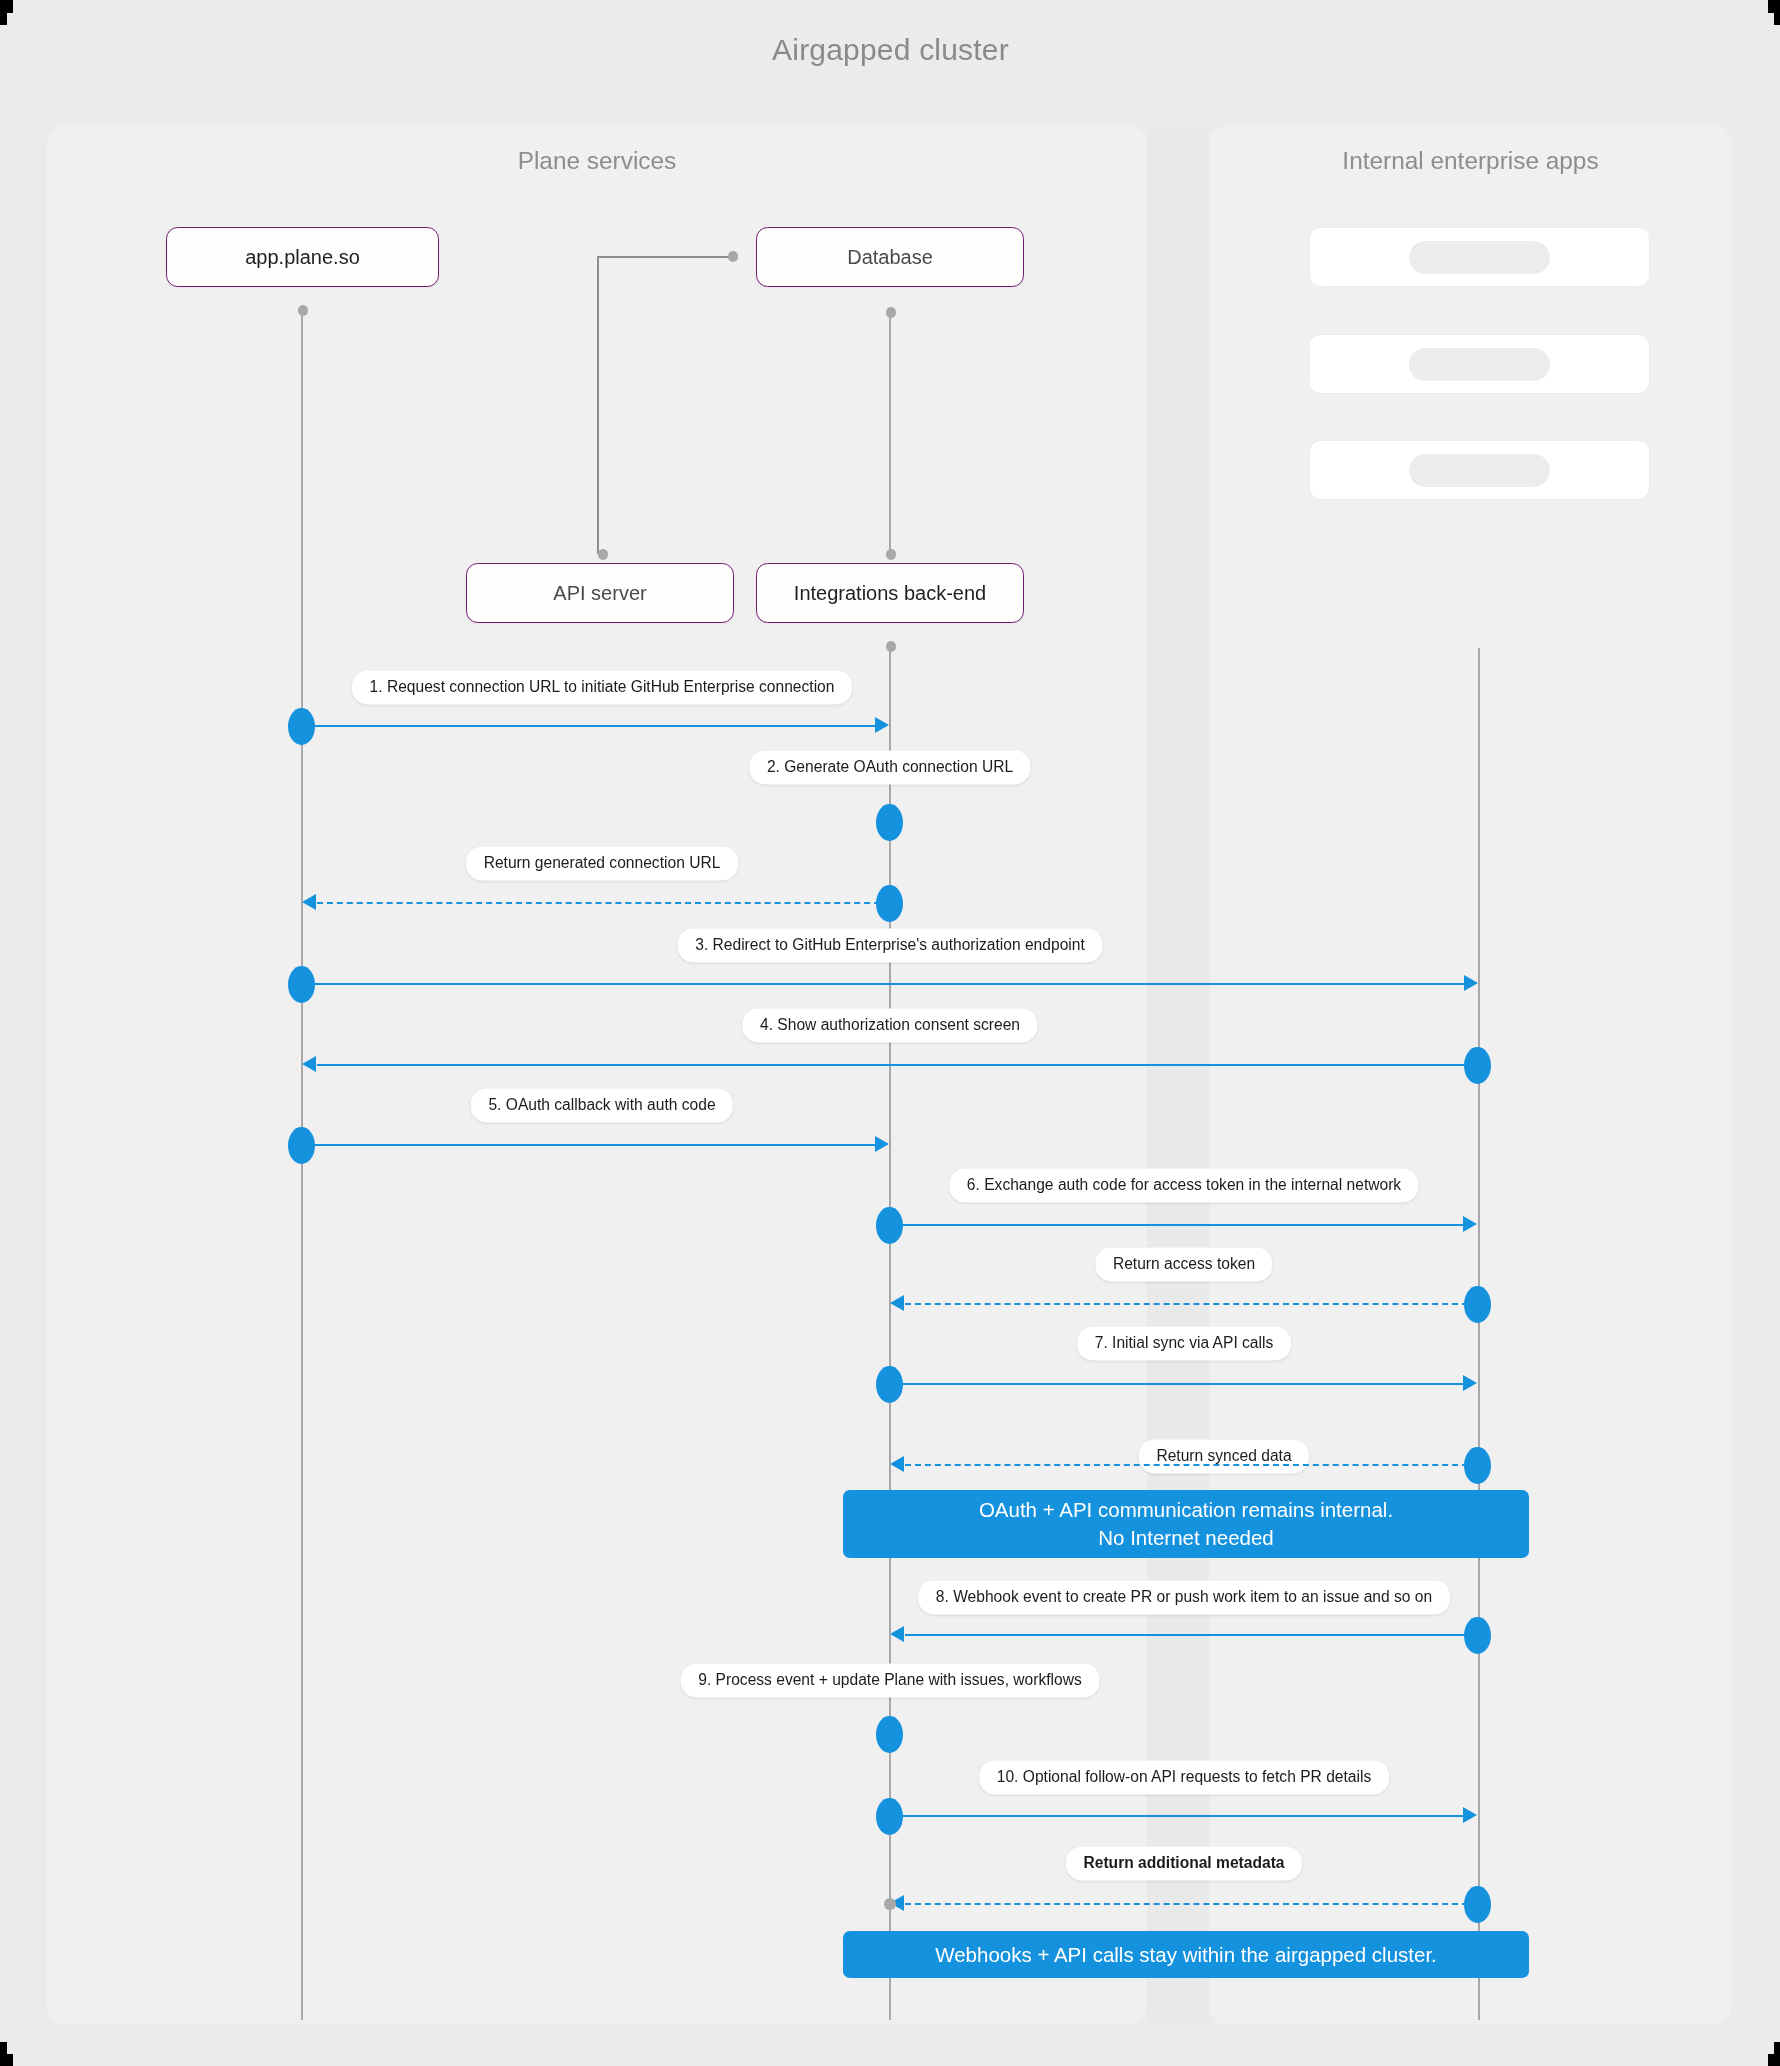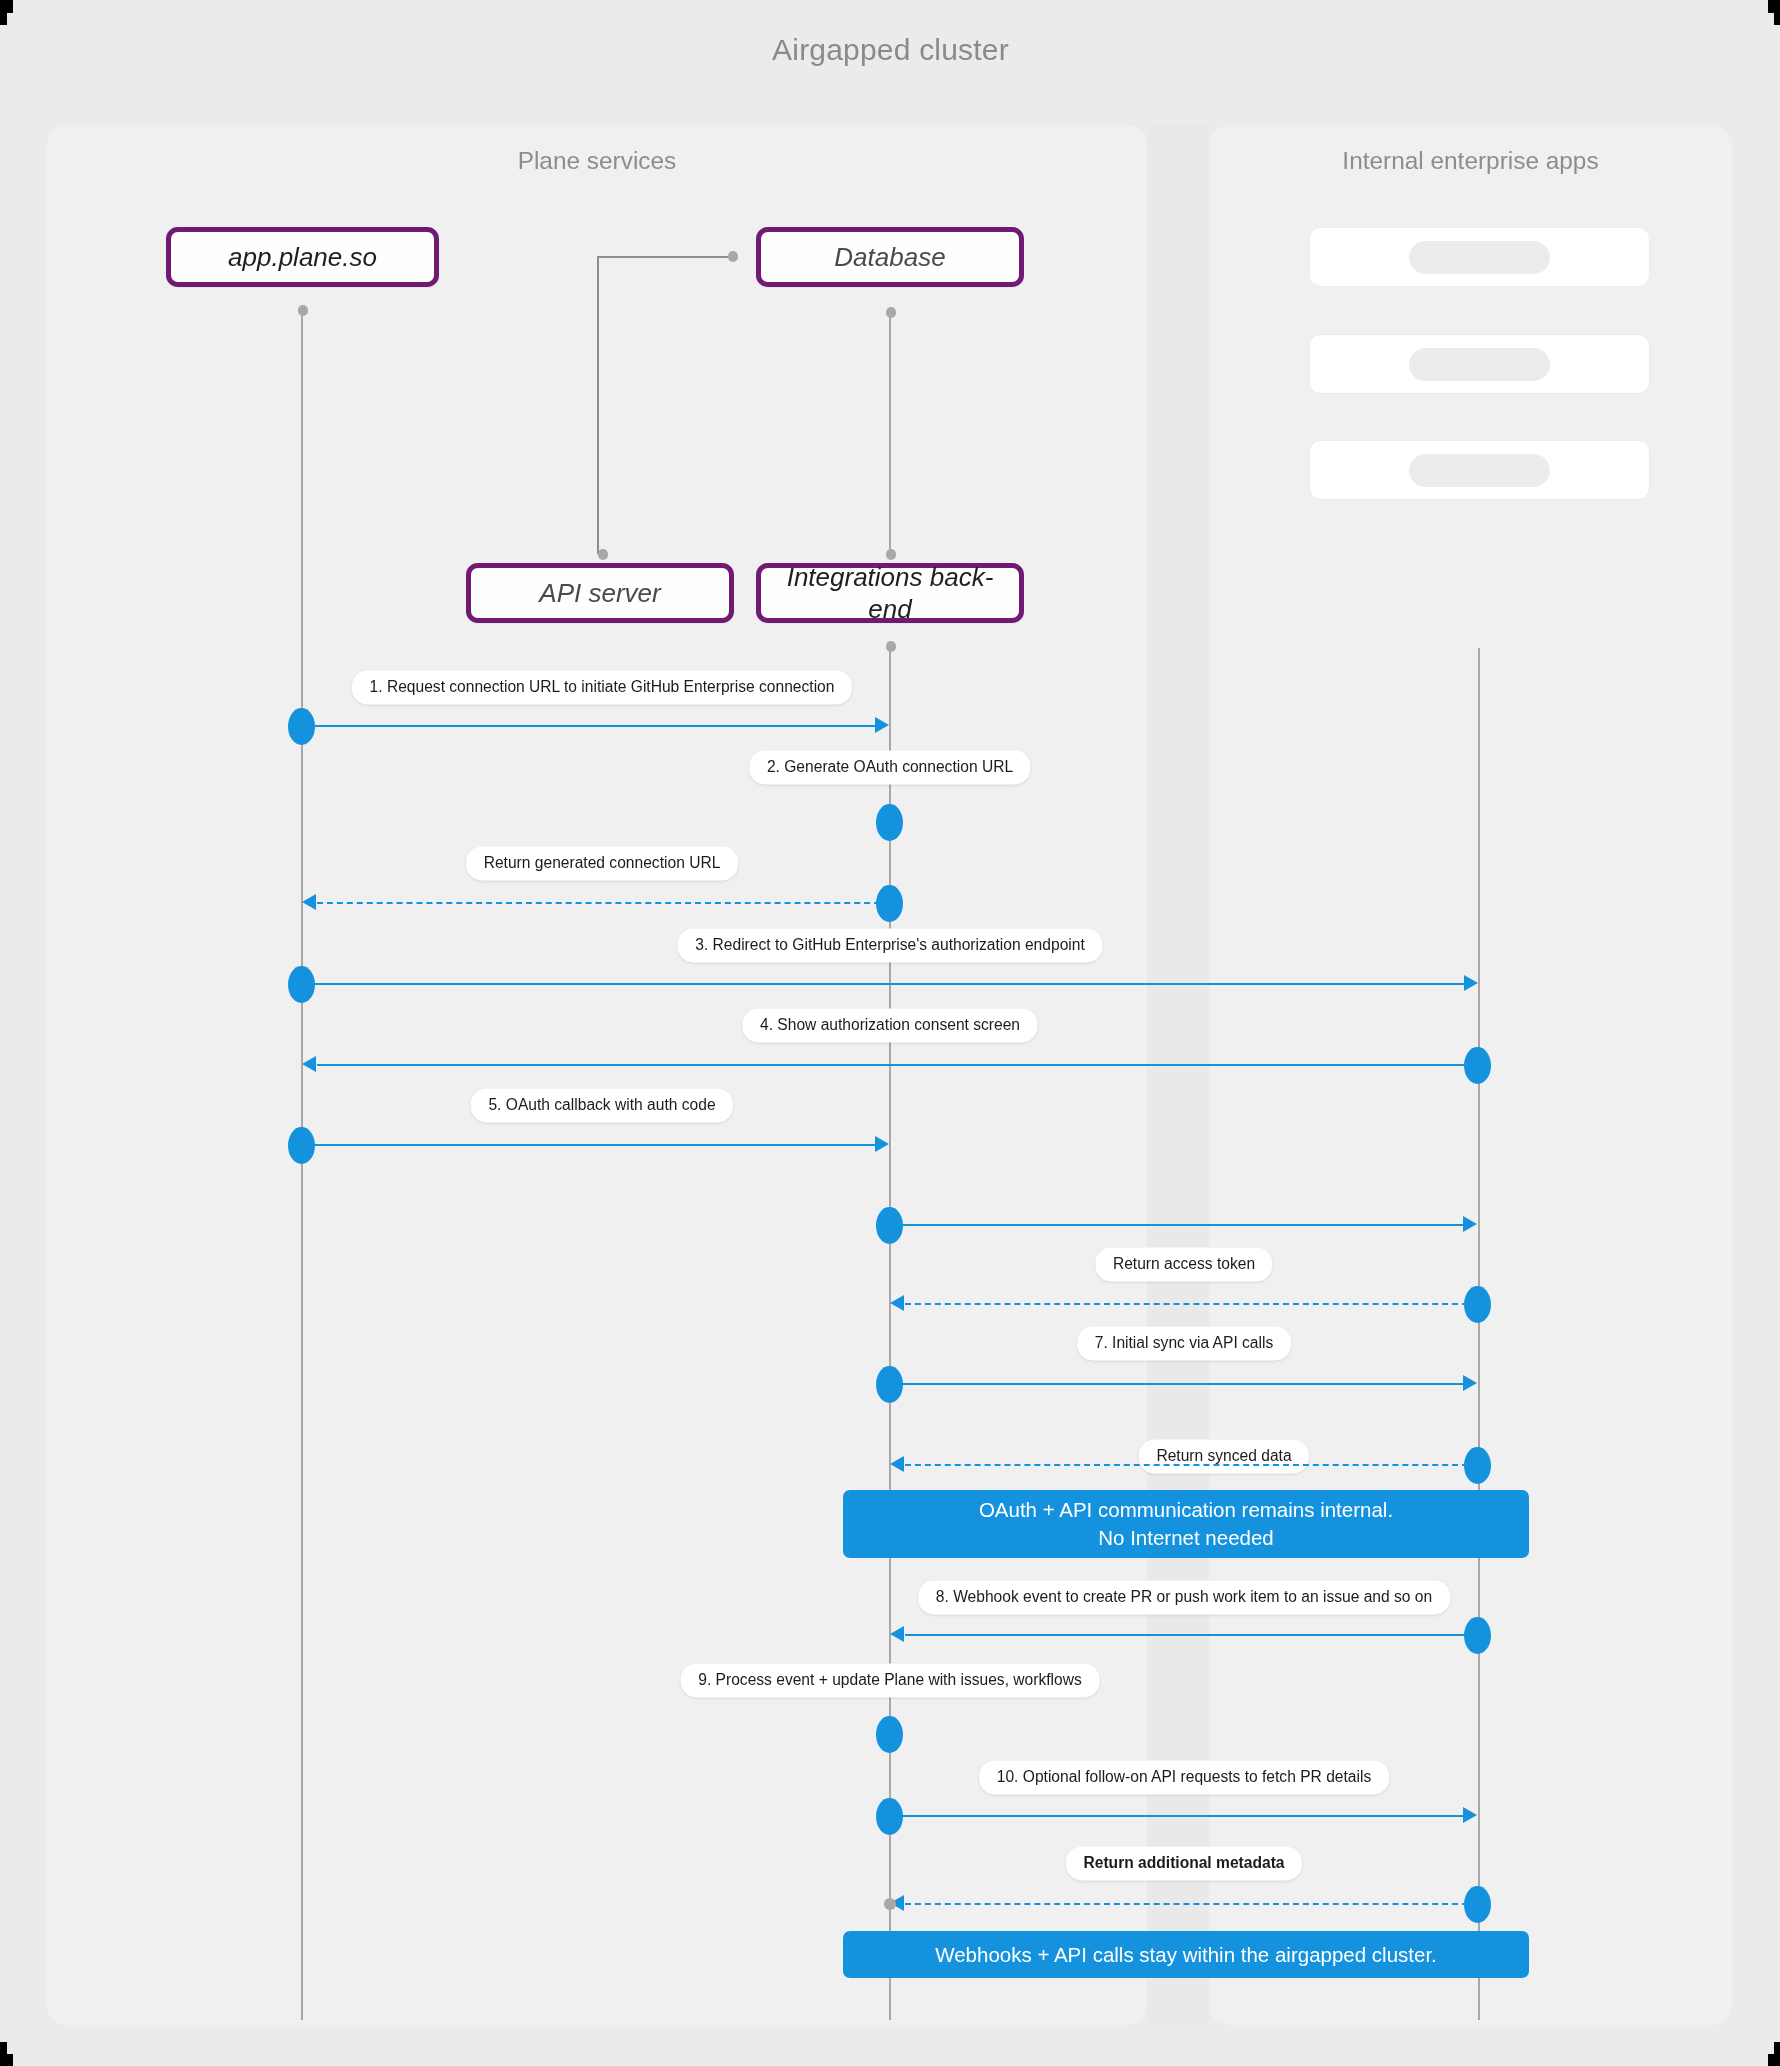--- a/index.html
+++ b/index.html
@@ -55,32 +55,31 @@
     top: 21.5px; left: 0; width: 100%;
     text-align: center;
     font-size: 24.4px;
     color: #8d8d8d;
   }
 
   
   .node {
     position: absolute;
     background: #fefefe;
-    border: 5px solid #701a75;
+    border: 1px solid #701a75;
     border-radius: 11.7px;
     box-shadow: 0 1px 2px rgba(0,0,0,.05);
     display: flex;
     align-items: center;
     justify-content: center;
     text-align: center;
-    font-size: 26px;
+    font-size: 20px;
     color: #1f1f1f;
     line-height: 1.25;
     padding: 5.9px 9.8px;
-    font-style: italic;
   }
   .node.muted { color: #4a4a4a; }
 
   
   .skel {
     position: absolute;
     background: #fff;
     border: 1px solid #ececec;
     border-radius: 11.7px;
     display: flex; align-items: center; justify-content: center;
@@ -288,20 +287,21 @@
   </div>
   <div class="occ" style="left:1478px; top:1065px;"></div>
 
   <div class="msg-label" style="left:602px; top:1122px;">5. OAuth callback with auth code</div>
   <div class="msg" style="left:302px; top:1145px; width:588px;">
     <div class="line" style="width:573px;"></div>
       <div class="head right" style="left:573px;"></div>
   </div>
   <div class="occ" style="left:302px; top:1145px;"></div>
 
+  <div class="msg-label" style="left:1184px; top:1202px;">6. Exchange auth code for access token in the internal network</div>
   <div class="msg" style="left:890px; top:1225px; width:588px;">
     <div class="line" style="width:573px;"></div>
       <div class="head right" style="left:573px;"></div>
   </div>
   <div class="occ" style="left:890px; top:1225px;"></div>
 
   <div class="msg-label" style="left:1184px; top:1281px;">Return access token</div>
   <div class="msg dashed" style="left:890px; top:1304px; width:588px;">
     <div class="line" style="left:14.6px; width:573px;"></div>
       <div class="head left" style="left:0px;"></div>

